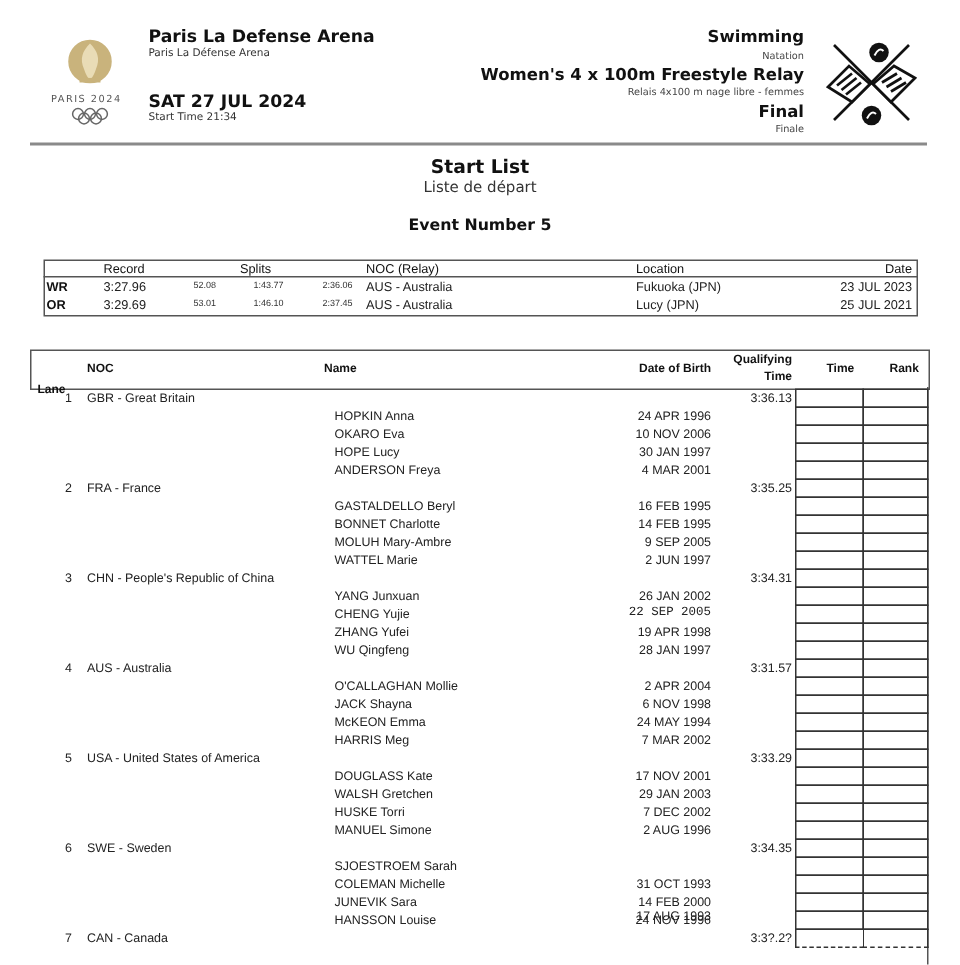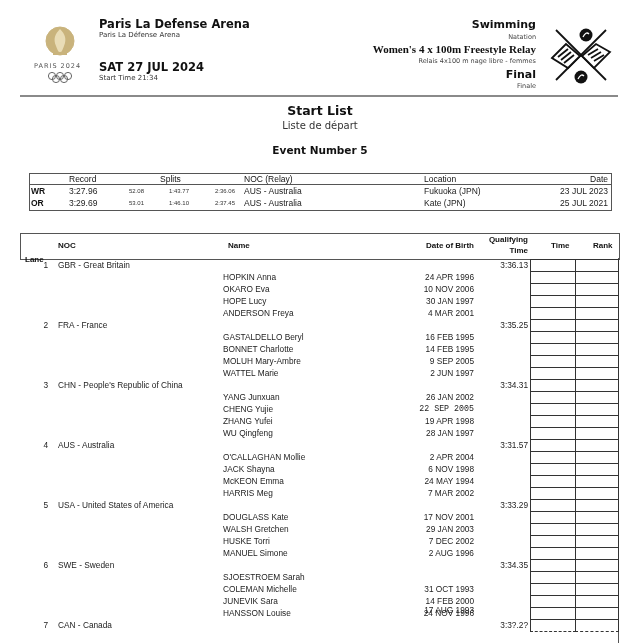--- a/index.html
+++ b/index.html
@@ -6,21 +6,21 @@
   body { width: 640px; height: 643px; position: relative; overflow: hidden; font-family: "Liberation Sans", sans-serif; color: #222; }
   .abs { position: absolute; white-space: nowrap; }
   .hdr-sans { font-family: "DejaVu Sans", sans-serif; }
   .venue-title { left: 99px; top: 17px; font-size: 11.5px; font-weight: bold; color: #111; }
   .venue-sub { left: 99px; top: 31px; font-size: 7px; color: #333; }
   .date-title { left: 99px; top: 60px; font-size: 11.5px; font-weight: bold; color: #111; }
   .start-time { left: 99px; top: 74px; font-size: 7px; color: #333; }
   .right-block { right: 104px; text-align: right; }
   .sport-title { top: 18px; font-size: 11px; font-weight: bold; color: #111; }
   .sport-sub { top: 33px; font-size: 6.5px; color: #444; }
-  .event-title { top: 43px; font-size: 11px; font-weight: bold; color: #111; font-family: Liberation Serif, serif; }
+  .event-title { top: 43px; font-size: 11px; font-weight: bold; color: #111; }
   .event-sub { top: 57px; font-size: 6.5px; color: #444; }
   .phase-title { top: 68px; font-size: 11px; font-weight: bold; color: #111; }
   .phase-sub { top: 82px; font-size: 6.5px; color: #444; }
   .hr { position: absolute; left: 20px; top: 95px; width: 598px; height: 2px; background: #8a8a8a; }
   .center { left: 0; width: 640px; text-align: center; }
   .doc-title { top: 103px; font-size: 12.5px; font-weight: bold; color: #111; }
   .doc-sub { top: 120px; font-size: 10px; color: #333; }
   .event-num { top: 144px; font-size: 10.5px; font-weight: bold; color: #111; }
 
   .rec-box { position: absolute; left: 29px; top: 173px; width: 581px; height: 36px; border: 1px solid #555; border-top: 1px solid #555; }
@@ -118,29 +118,29 @@
   <div class="rec r" style="left:540px; width:68px; top:186px;">23 JUL 2023</div>
 </div>
 
 <div>
   <div class="rec lbl" style="left:31px; top:198px;">OR</div>
   <div class="rec" style="left:69px; top:198px;">3:29.69</div>
   <div class="rec small r" style="left:110px; width:34px; top:200px;">53.01</div>
   <div class="rec small r" style="left:150px; width:39px; top:200px;">1:46.10</div>
   <div class="rec small r" style="left:200px; width:35px; top:200px;">2:37.45</div>
   <div class="rec" style="left:244px; top:198px;">AUS - Australia</div>
-  <div class="rec" style="left:424px; top:198px;">Kate (JPN)</div>
+  <div class="rec" style="left:424px; top:198px;">Lucy (JPN)</div>
   <div class="rec r" style="left:540px; width:68px; top:198px;">25 JUL 2021</div>
 </div>
 
 <div class="main-hdr"></div>
 <div class="main-right-border"></div>
 <div class="th" style="left:25px; top:241px;margin-top:14px;">Lane</div>
 <div class="th" style="left:58px; top:241px;">NOC</div>
-<div class="th" style="left:228px; top:241px;">Name</div>
+<div class="th" style="left:216px; top:241px;">Name</div>
 <div class="th r" style="left:400px; width:74px; top:241px;">Date of Birth</div>
 <div class="th r" style="left:478px; width:50px; top:235px;">Qualifying</div>
 <div class="th r" style="left:478px; width:50px; top:246px;">Time</div>
 <div class="th" style="left:551px; top:241px;">Time</div>
 <div class="th" style="left:593px; top:241px;">Rank</div>
 
 <div id="start-list-body">
     <div style="position:absolute;left:0;top:0;">
       <div class="cell r" style="left:20px;width:28px;top:260px;">1</div>
       <div class="cell" style="left:58px;top:260px;">GBR - Great Britain</div>

